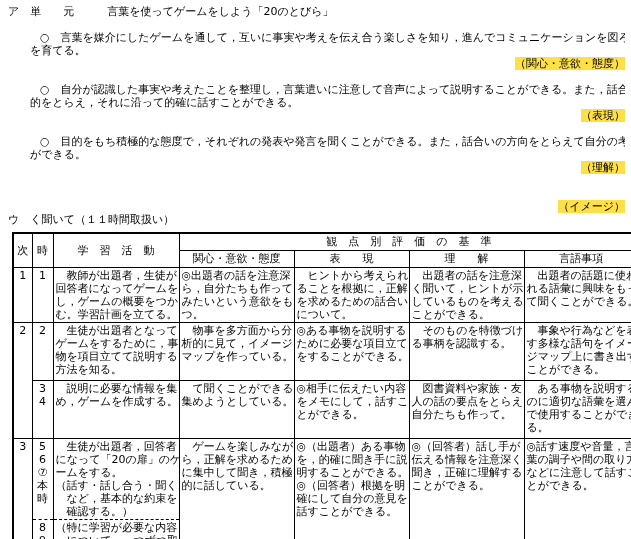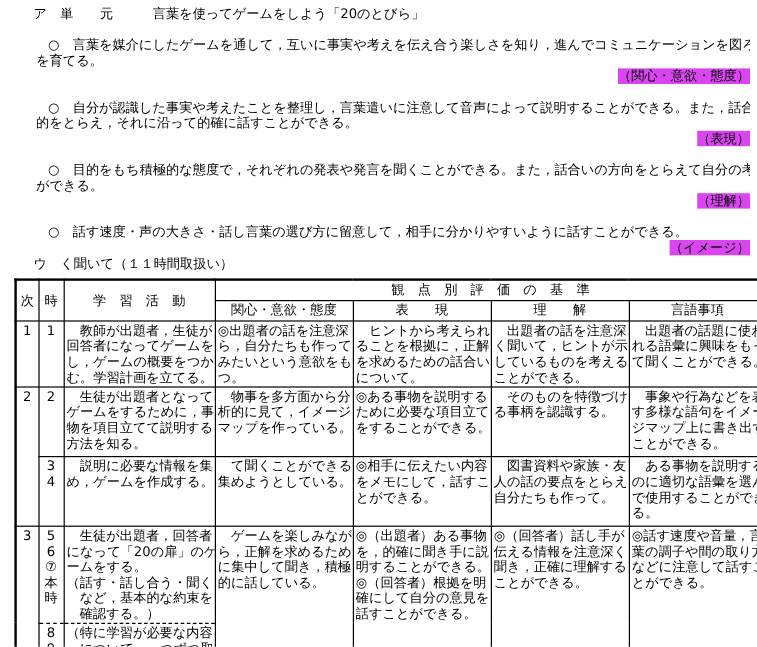--- a/index.html
+++ b/index.html
@@ -3,24 +3,24 @@
 <meta charset="utf-8">
 <style>
   * { margin:0; padding:0; box-sizing:border-box; }
   html,body { width:631px; height:539px; background:#fff; overflow:hidden; }
   body {
     font-family:"DejaVu Sans","Liberation Sans",sans-serif;
     font-size:11px; line-height:13px; color:#000;
   }
   .doc { padding:5px 0 0 8px; width:631px; }
   .head { width:617px; }
-  .head .line { white-space:pre; overflow:hidden; height:13px;margin-left:20px; }
+  .head .line { white-space:pre; overflow:hidden; height:13px; }
   .unit-title { margin-left:33px; }
   .obj { position:relative; white-space:pre; overflow:hidden; }
-  .obj .lbl { position:absolute; right:0; bottom:0; background:#d946ef; }
+  .obj .lbl { position:absolute; right:0; bottom:0; background:#fde047; }
   table {
     border-collapse:collapse; table-layout:fixed;
     margin:6px 0 0 4px; width:626px;
   }
   col.c-ji  { width:19px; }
   col.c-tk  { width:21px; }
   col.c-act { width:126px; }
   col.c-e1  { width:115px; }
   col.c-e2  { width:115px; }
   col.c-e3  { width:115px; }
@@ -55,21 +55,21 @@
     </div>
     <div class="obj">
       <span>　○　自分が認識した事実や考えたことを整理し，言葉遣いに注意して音声によって説明することができる。また，話合いの話題や目
 　　的をとらえ，それに沿って的確に話すことができる。</span><span class="lbl">（表現）</span>
     </div>
     <div class="obj">
       <span>　○　目的をもち積極的な態度で，それぞれの発表や発言を聞くことができる。また，話合いの方向をとらえて自分の考えをもつこと
 　　ができる。</span><span class="lbl">（理解）</span>
     </div>
     <div class="obj">
-      <span>　○　話す速度・声の大きさ・話し言葉の選び方に留意して，相手に分かりやすいように話すことができる。</span><span class="lbl">（イメージ）</span>
+      <span class="lbl">（イメージ）</span>
     </div>
 
     <div class="line">ウ　く聞いて（１１時間取扱い）</div>
   </div>
 
   <table>
     <colgroup>
       <col class="c-ji">
         <col class="c-tk">
         <col class="c-act">

